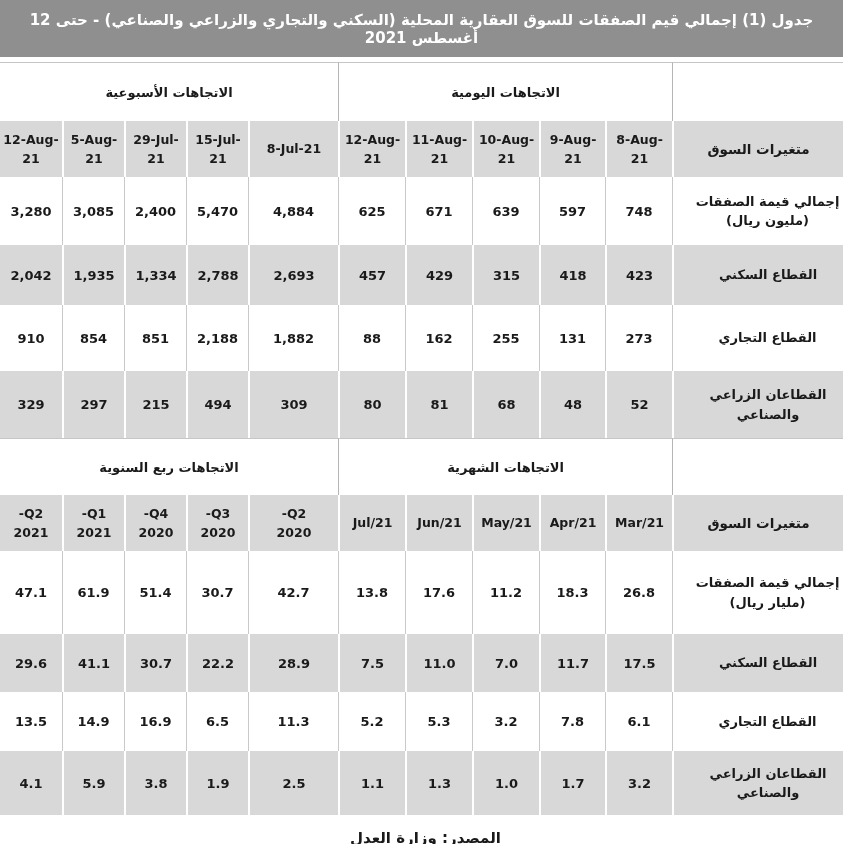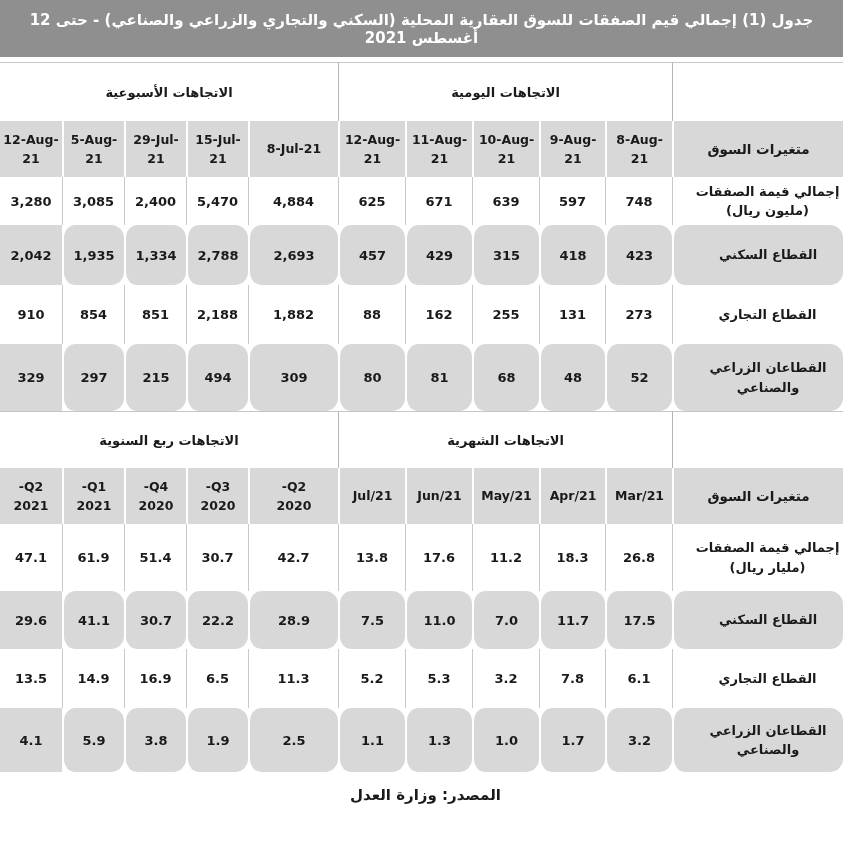--- a/index.html
+++ b/index.html
@@ -37,21 +37,21 @@
   .sec-mid,.sec-last{border-left:1px solid var(--grid-dark);}
   .hdr{
     background:var(--cell-gray);font-size:12.5px;line-height:1.55;
     white-space:pre-line;
   }
   tr>.hdr+.hdr{border-left:2px solid #fff;}
   .lblh{font-size:13.5px;direction:rtl;margin-left:16px;}
   .row-w td{background:#fff;font-size:13px;}
   .row-w td+td{border-left:1px solid var(--grid-light);}
   .row-g td{background:var(--cell-gray);font-size:13px;}
-  .row-g td+td{border-left:2px solid #fff;border-radius:13px;}
+  .row-g td+td{border-left:2px solid #fff;}
   .lbl{
     font-size:13.5px;direction:rtl;white-space:pre-line;line-height:1.5;padding-left:21px;
   }
   .source{
     direction:rtl;text-align:center;margin:14px 0 16px 8px;
     font-weight:bold;font-size:15px;
   }
 </style>
 </head>
 <body>
@@ -94,21 +94,21 @@
     <td class="hdr" dir="ltr">11-Aug-
 21</td>
     <td class="hdr" dir="ltr">10-Aug-
 21</td>
     <td class="hdr" dir="ltr">9-Aug-
 21</td>
     <td class="hdr" dir="ltr">8-Aug-
 21</td>
     <td class="hdr lblh">متغيرات السوق</td>
   </tr>
-  <tr class="row-w" style="height:48px">
+  <tr class="row-w" style="height:68px">
     <td>3,280</td>
     <td>3,085</td>
     <td>2,400</td>
     <td>5,470</td>
     <td>4,884</td>
     <td>625</td>
     <td>671</td>
     <td>639</td>
     <td>597</td>
     <td>748</td>
@@ -121,21 +121,21 @@
     <td>1,334</td>
     <td>2,788</td>
     <td>2,693</td>
     <td>457</td>
     <td>429</td>
     <td>315</td>
     <td>418</td>
     <td>423</td>
     <td class="lbl">القطاع السكني</td>
   </tr>
-  <tr class="row-w" style="height:59px">
+  <tr class="row-w" style="height:66px">
     <td>910</td>
     <td>854</td>
     <td>851</td>
     <td>2,188</td>
     <td>1,882</td>
     <td>88</td>
     <td>162</td>
     <td>255</td>
     <td>131</td>
     <td>273</td>
@@ -172,21 +172,21 @@
 2020</td>
     <td class="hdr" dir="ltr">-Q2
 2020</td>
     <td class="hdr" dir="ltr">Jul/21</td>
     <td class="hdr" dir="ltr">Jun/21</td>
     <td class="hdr" dir="ltr">May/21</td>
     <td class="hdr" dir="ltr">Apr/21</td>
     <td class="hdr" dir="ltr">Mar/21</td>
     <td class="hdr lblh">متغيرات السوق</td>
   </tr>
-  <tr class="row-w" style="height:67px">
+  <tr class="row-w" style="height:83px">
     <td>47.1</td>
     <td>61.9</td>
     <td>51.4</td>
     <td>30.7</td>
     <td>42.7</td>
     <td>13.8</td>
     <td>17.6</td>
     <td>11.2</td>
     <td>18.3</td>
     <td>26.8</td>

